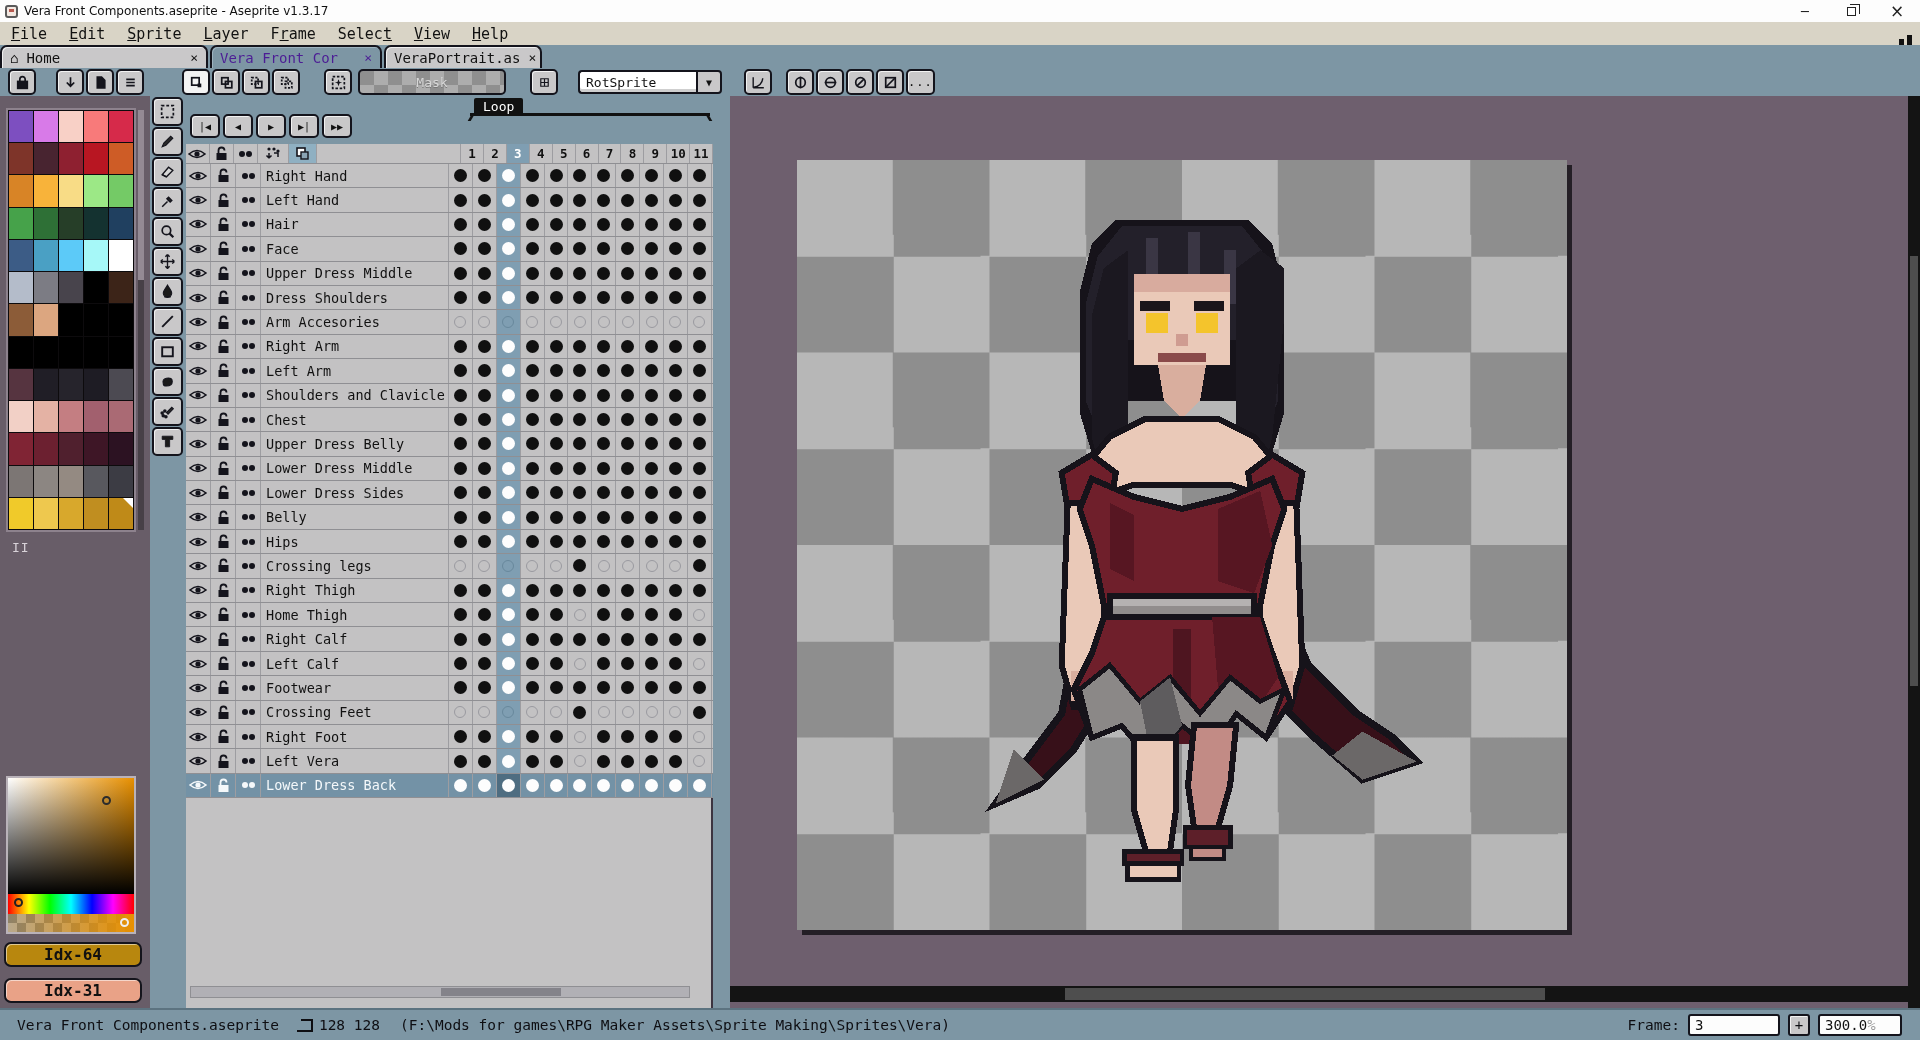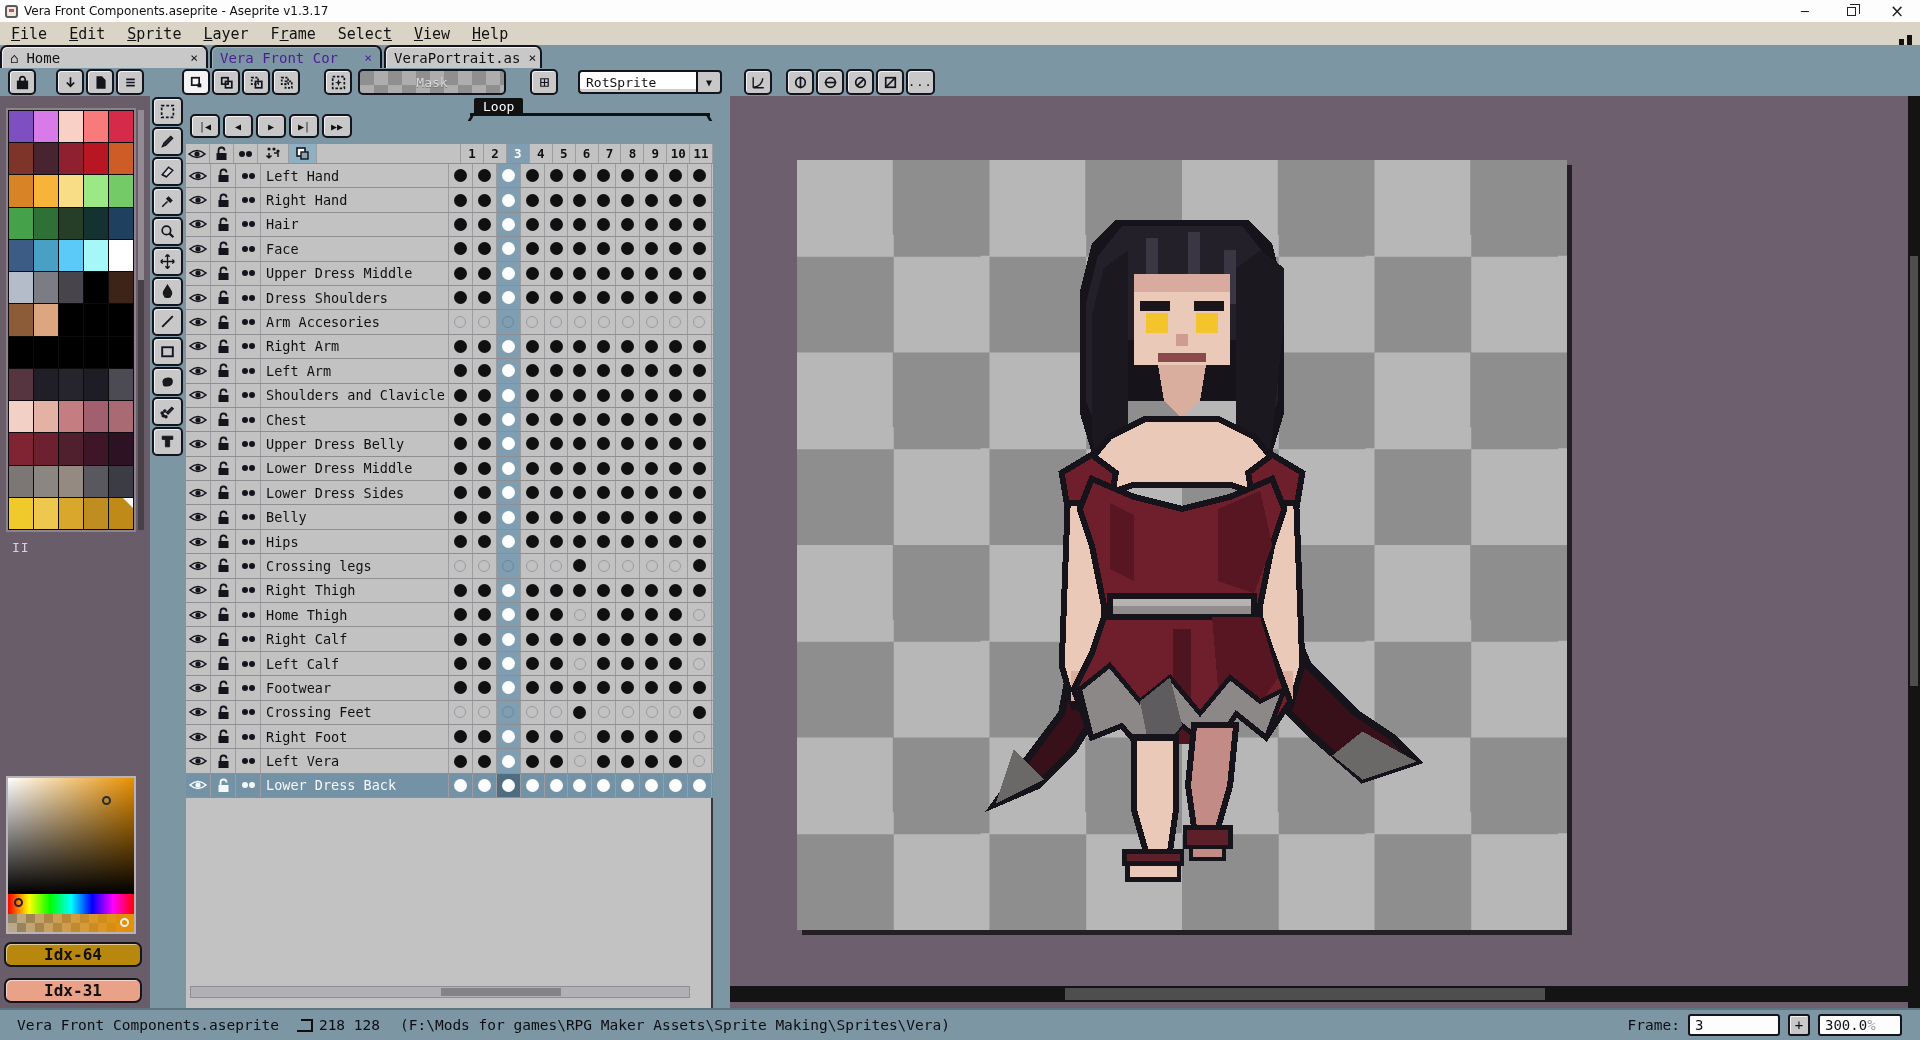--- a/index.html
+++ b/index.html
@@ -568,75 +568,75 @@
               <rect x="1.5" y="7" width="10" height="7" fill="currentColor"></rect>
               <path d="M3.5 7 V4.5 a3 3 0 0 1 6 0" fill="none" stroke="currentColor" stroke-width="1.8"></path>
             </svg>
           </div>
           <div class="c-ic" style="color: rgb(20, 20, 28);">
             <svg width="15" height="8" viewBox="0 0 15 8">
               <circle cx="4" cy="4" r="3" fill="currentColor"></circle>
               <circle cx="11" cy="4" r="3" fill="currentColor"></circle>
             </svg>
           </div>
+          <div class="c-name">Right Hand</div>
+          <div class="c-frame">
+            <span class="dot-f"></span>
+          </div>
+          <div class="c-frame">
+            <span class="dot-f"></span>
+          </div>
+          <div class="c-frame cur">
+            <span class="dot-f"></span>
+          </div>
+          <div class="c-frame">
+            <span class="dot-f"></span>
+          </div>
+          <div class="c-frame">
+            <span class="dot-f"></span>
+          </div>
+          <div class="c-frame">
+            <span class="dot-f"></span>
+          </div>
+          <div class="c-frame">
+            <span class="dot-f"></span>
+          </div>
+          <div class="c-frame">
+            <span class="dot-f"></span>
+          </div>
+          <div class="c-frame">
+            <span class="dot-f"></span>
+          </div>
+          <div class="c-frame">
+            <span class="dot-f"></span>
+          </div>
+          <div class="c-frame">
+            <span class="dot-f"></span>
+          </div>
+        </div>
+        <div class="tl-row">
+          <div class="c-ic" style="color: rgb(20, 20, 28);">
+            <svg width="18" height="14" viewBox="0 0 18 14">
+              <path d="M1 7 Q9 0 17 7 Q9 14 1 7Z" fill="none" stroke="currentColor" stroke-width="1.6"></path>
+              <circle cx="9" cy="7" r="2.6" fill="currentColor"></circle>
+            </svg>
+          </div>
+          <div class="c-ic" style="color: rgb(20, 20, 28);">
+            <svg width="13" height="15" viewBox="0 0 13 15">
+              <rect x="1.5" y="7" width="10" height="7" fill="currentColor"></rect>
+              <path d="M3.5 7 V4.5 a3 3 0 0 1 6 0" fill="none" stroke="currentColor" stroke-width="1.8"></path>
+            </svg>
+          </div>
+          <div class="c-ic" style="color: rgb(20, 20, 28);">
+            <svg width="15" height="8" viewBox="0 0 15 8">
+              <circle cx="4" cy="4" r="3" fill="currentColor"></circle>
+              <circle cx="11" cy="4" r="3" fill="currentColor"></circle>
+            </svg>
+          </div>
           <div class="c-name">Left Hand</div>
-          <div class="c-frame">
-            <span class="dot-f"></span>
-          </div>
-          <div class="c-frame">
-            <span class="dot-f"></span>
-          </div>
-          <div class="c-frame cur">
-            <span class="dot-f"></span>
-          </div>
-          <div class="c-frame">
-            <span class="dot-f"></span>
-          </div>
-          <div class="c-frame">
-            <span class="dot-f"></span>
-          </div>
-          <div class="c-frame">
-            <span class="dot-f"></span>
-          </div>
-          <div class="c-frame">
-            <span class="dot-f"></span>
-          </div>
-          <div class="c-frame">
-            <span class="dot-f"></span>
-          </div>
-          <div class="c-frame">
-            <span class="dot-f"></span>
-          </div>
-          <div class="c-frame">
-            <span class="dot-f"></span>
-          </div>
-          <div class="c-frame">
-            <span class="dot-f"></span>
-          </div>
-        </div>
-        <div class="tl-row">
-          <div class="c-ic" style="color: rgb(20, 20, 28);">
-            <svg width="18" height="14" viewBox="0 0 18 14">
-              <path d="M1 7 Q9 0 17 7 Q9 14 1 7Z" fill="none" stroke="currentColor" stroke-width="1.6"></path>
-              <circle cx="9" cy="7" r="2.6" fill="currentColor"></circle>
-            </svg>
-          </div>
-          <div class="c-ic" style="color: rgb(20, 20, 28);">
-            <svg width="13" height="15" viewBox="0 0 13 15">
-              <rect x="1.5" y="7" width="10" height="7" fill="currentColor"></rect>
-              <path d="M3.5 7 V4.5 a3 3 0 0 1 6 0" fill="none" stroke="currentColor" stroke-width="1.8"></path>
-            </svg>
-          </div>
-          <div class="c-ic" style="color: rgb(20, 20, 28);">
-            <svg width="15" height="8" viewBox="0 0 15 8">
-              <circle cx="4" cy="4" r="3" fill="currentColor"></circle>
-              <circle cx="11" cy="4" r="3" fill="currentColor"></circle>
-            </svg>
-          </div>
-          <div class="c-name">Right Hand</div>
           <div class="c-frame">
             <span class="dot-f"></span>
           </div>
           <div class="c-frame">
             <span class="dot-f"></span>
           </div>
           <div class="c-frame cur">
             <span class="dot-f"></span>
           </div>
           <div class="c-frame">
@@ -2031,21 +2031,21 @@
         <div class="thumb"></div>
       </div>
   </div>
   <div class="vscroll">
       <div class="thumb"></div>
     </div>
 
   <div class="statusbar">
     <span class="sb-file">Vera Front Components.aseprite</span>
     <span class="sb-size-icon"></span>
-    <span>218 128</span>
+    <span>128 128</span>
     <span class="sb-path">(F:\Mods for games\RPG Maker Assets\Sprite Making\Sprites\Vera)</span>
     <div class="sb-right">
       <span>Frame:</span>
       <div class="sb-input" style="width:92px;">3</div>
       <div class="sb-plus">+</div>
       <div class="sb-input" style="width:84px;">
         <span>300.0</span>
           <span class="sb-zoom-unit">%</span>
       </div>
     </div>

